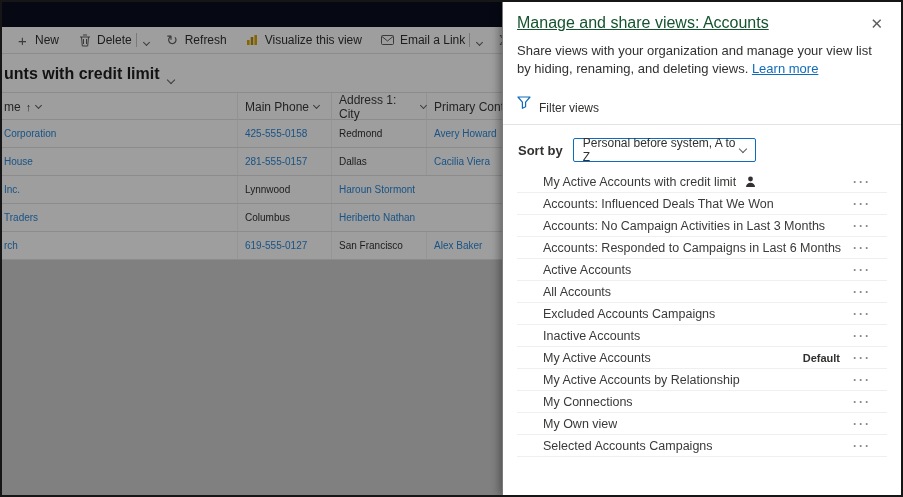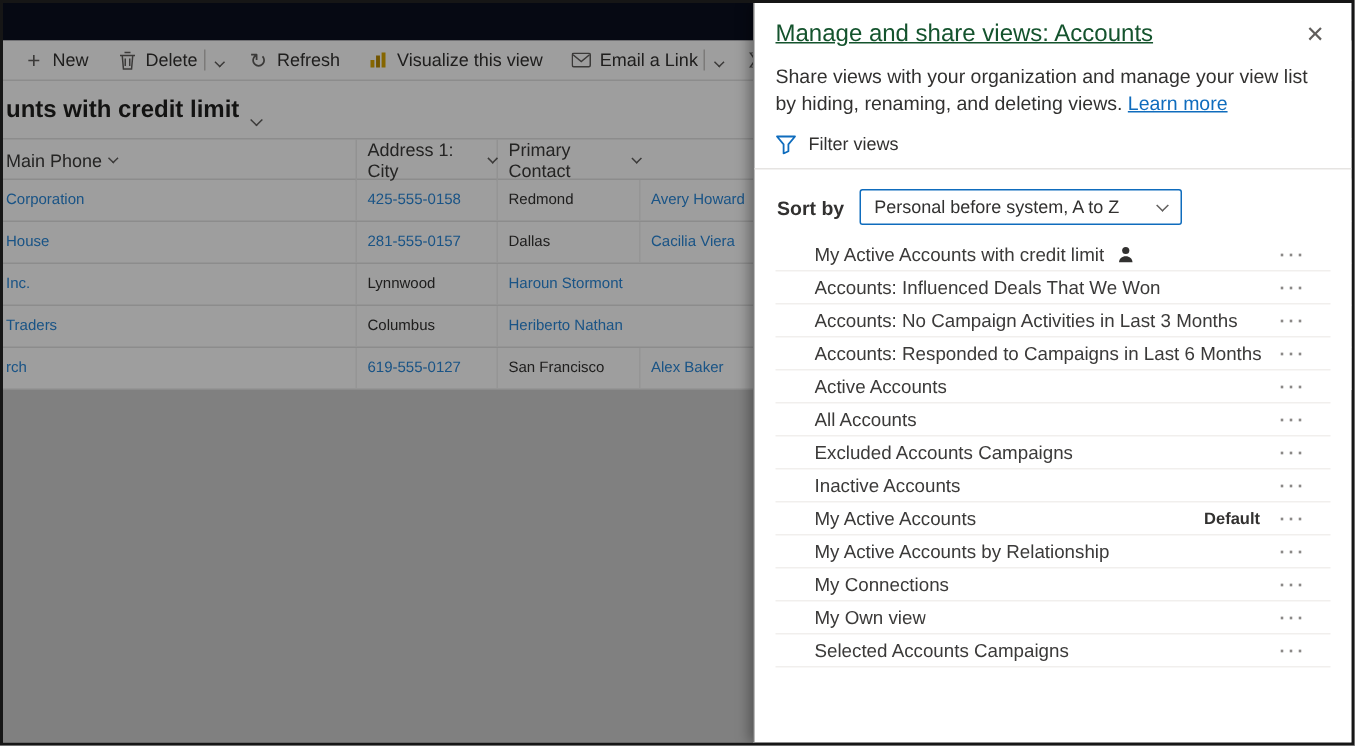--- a/index.html
+++ b/index.html
@@ -40,26 +40,26 @@
 
   
   .panel { position:absolute; top:0; right:0; width:399px; height:100%; background:#fff; z-index:10;
            border-left:1px solid #7a7a7a; box-shadow:-3px 0 8px rgba(0,0,0,0.35); padding:12px 14px 0 14px; }
   .panel-head { display:flex; justify-content:space-between; align-items:flex-start; }
   .panel-title { font-size:16px; color:#14532d;text-decoration:underline; }
   .close-btn { font-size:15px; color:#605e5c; cursor:pointer; line-height:1; padding:2px 4px; }
   .panel-desc { margin-top:9px; font-size:13px; color:#323130; line-height:18px; max-width:372px; }
   .learnmore { color:#0f6cbd; text-decoration:underline; cursor:pointer; }
   .filter-row { margin-top:11px; display:flex; align-items:center; gap:8px; cursor:pointer; }
-  .filter-label { font-size:12px; color:#323130; }
+  .filter-label { font-size:12px; color:#323130;margin-top:12px; }
   .panel-divider { border-top:1px solid #e6e4e2; margin:9px -14px 0 -14px; }
 
   .sort-row { margin-top:13px; display:flex; align-items:center; gap:10px; padding-left:1px; }
   .sort-label { font-size:13px; font-weight:700; color:#323130;text-align:center; }
-  .sort-select { width:215px; height:24px; border:1.5px solid #0f6cbd; border-radius:2px; display:flex; align-items:center;
+  .sort-select { width:183px; height:24px; border:1.5px solid #0f6cbd; border-radius:2px; display:flex; align-items:center;
                  justify-content:space-between; padding:0 9px; font-size:12px; color:#323130; cursor:pointer; }
   .sort-select .chev { border-color:#605e5c; }
 
   .view-list { margin-top:9px; }
   .vrow { height:22px; display:flex; align-items:center; border-bottom:1px solid #f1efed; padding:0 16px 0 26px; cursor:pointer; }
   .vlabel { font-size:12.5px; color:#3b3a39; flex:0 1 auto; white-space:nowrap; overflow:hidden; }
   .vperson { margin-left:9px; display:inline-flex; color:#323130; }
   .vspacer { flex:1; }
   .vdefault { font-size:11px; font-weight:700; color:#323130; margin-right:13px; }
   .vmore { font-size:12px; font-weight:700; color:#8a8886; letter-spacing:2px; line-height:1; }
@@ -134,20 +134,25 @@
     </div>
 
     <div class="view-title-row">
       <span class="view-title">unts with credit limit</span>
       <span class="chev" style="width:6px;height:6px;"></span>
     </div>
 
     <div class="grid">
       <div class="ghead">
         <div class="hcell">
+          <span>me</span>
+          <span class="sortarrow">↑</span>
+          <span class="chev"></span>
+        </div>
+        <div class="hcell">
           <span>Main Phone</span>
           <span class="chev"></span>
         </div>
         <div class="hcell">
           <span>Address 1: City</span>
           <span class="chev"></span>
         </div>
         <div class="hcell">
           <span>Primary Contact</span>
           <span class="chev"></span>

